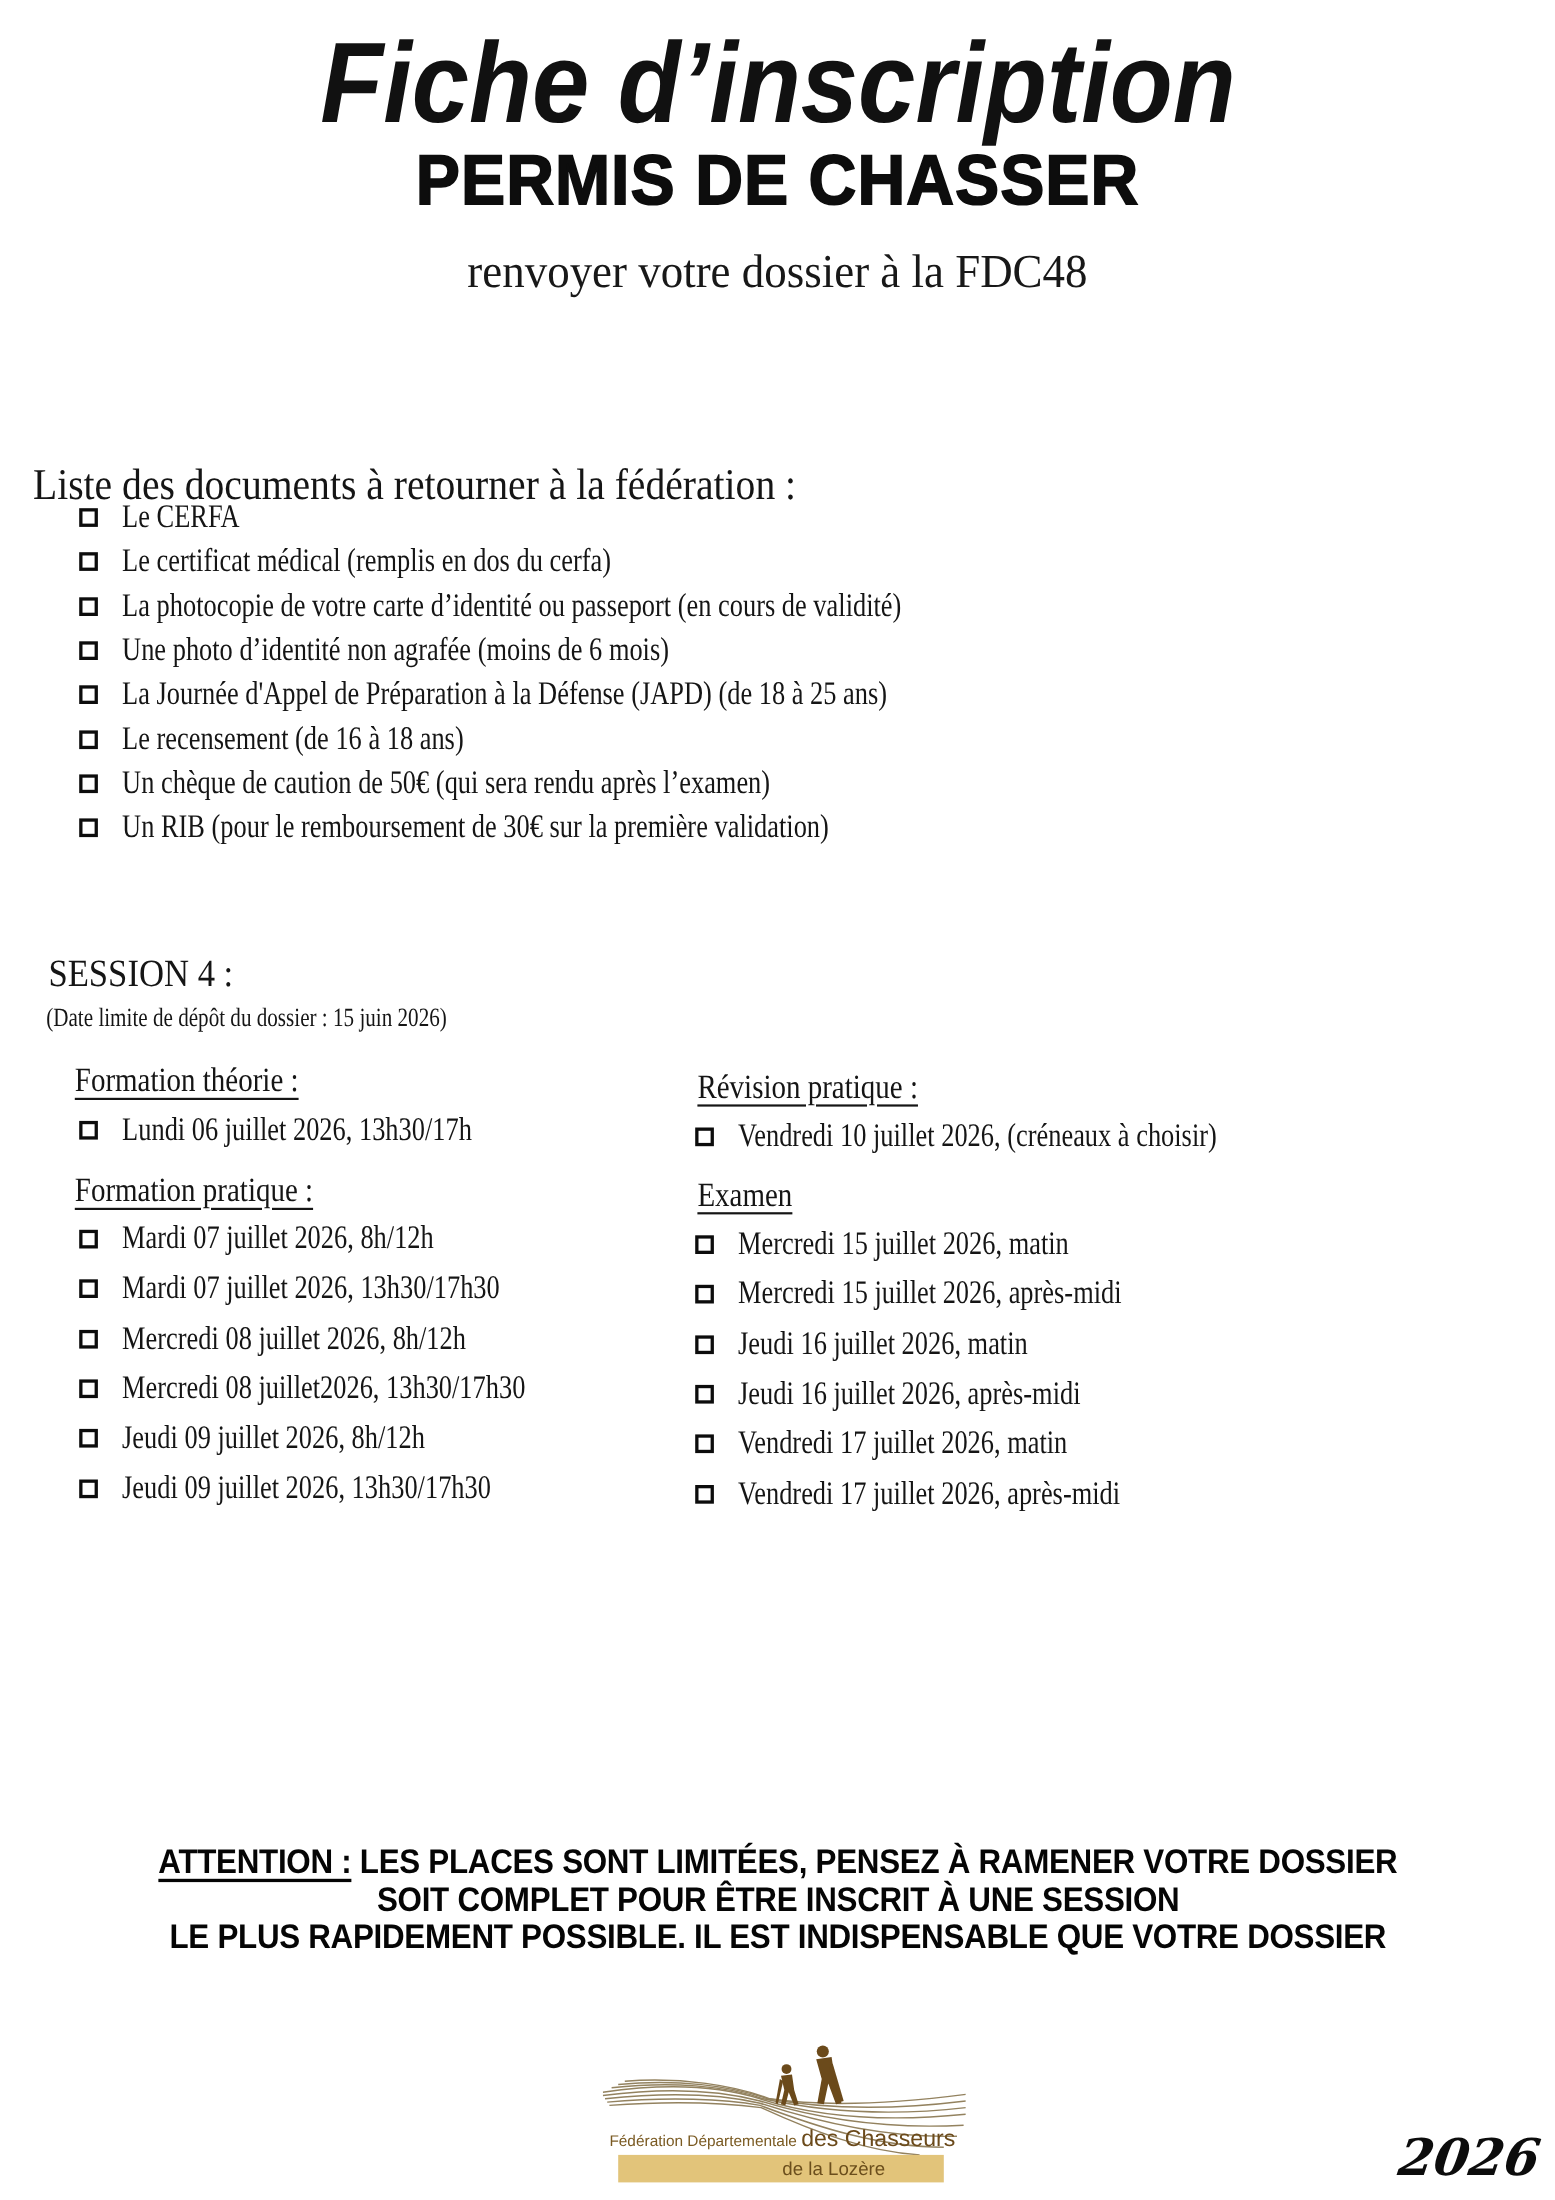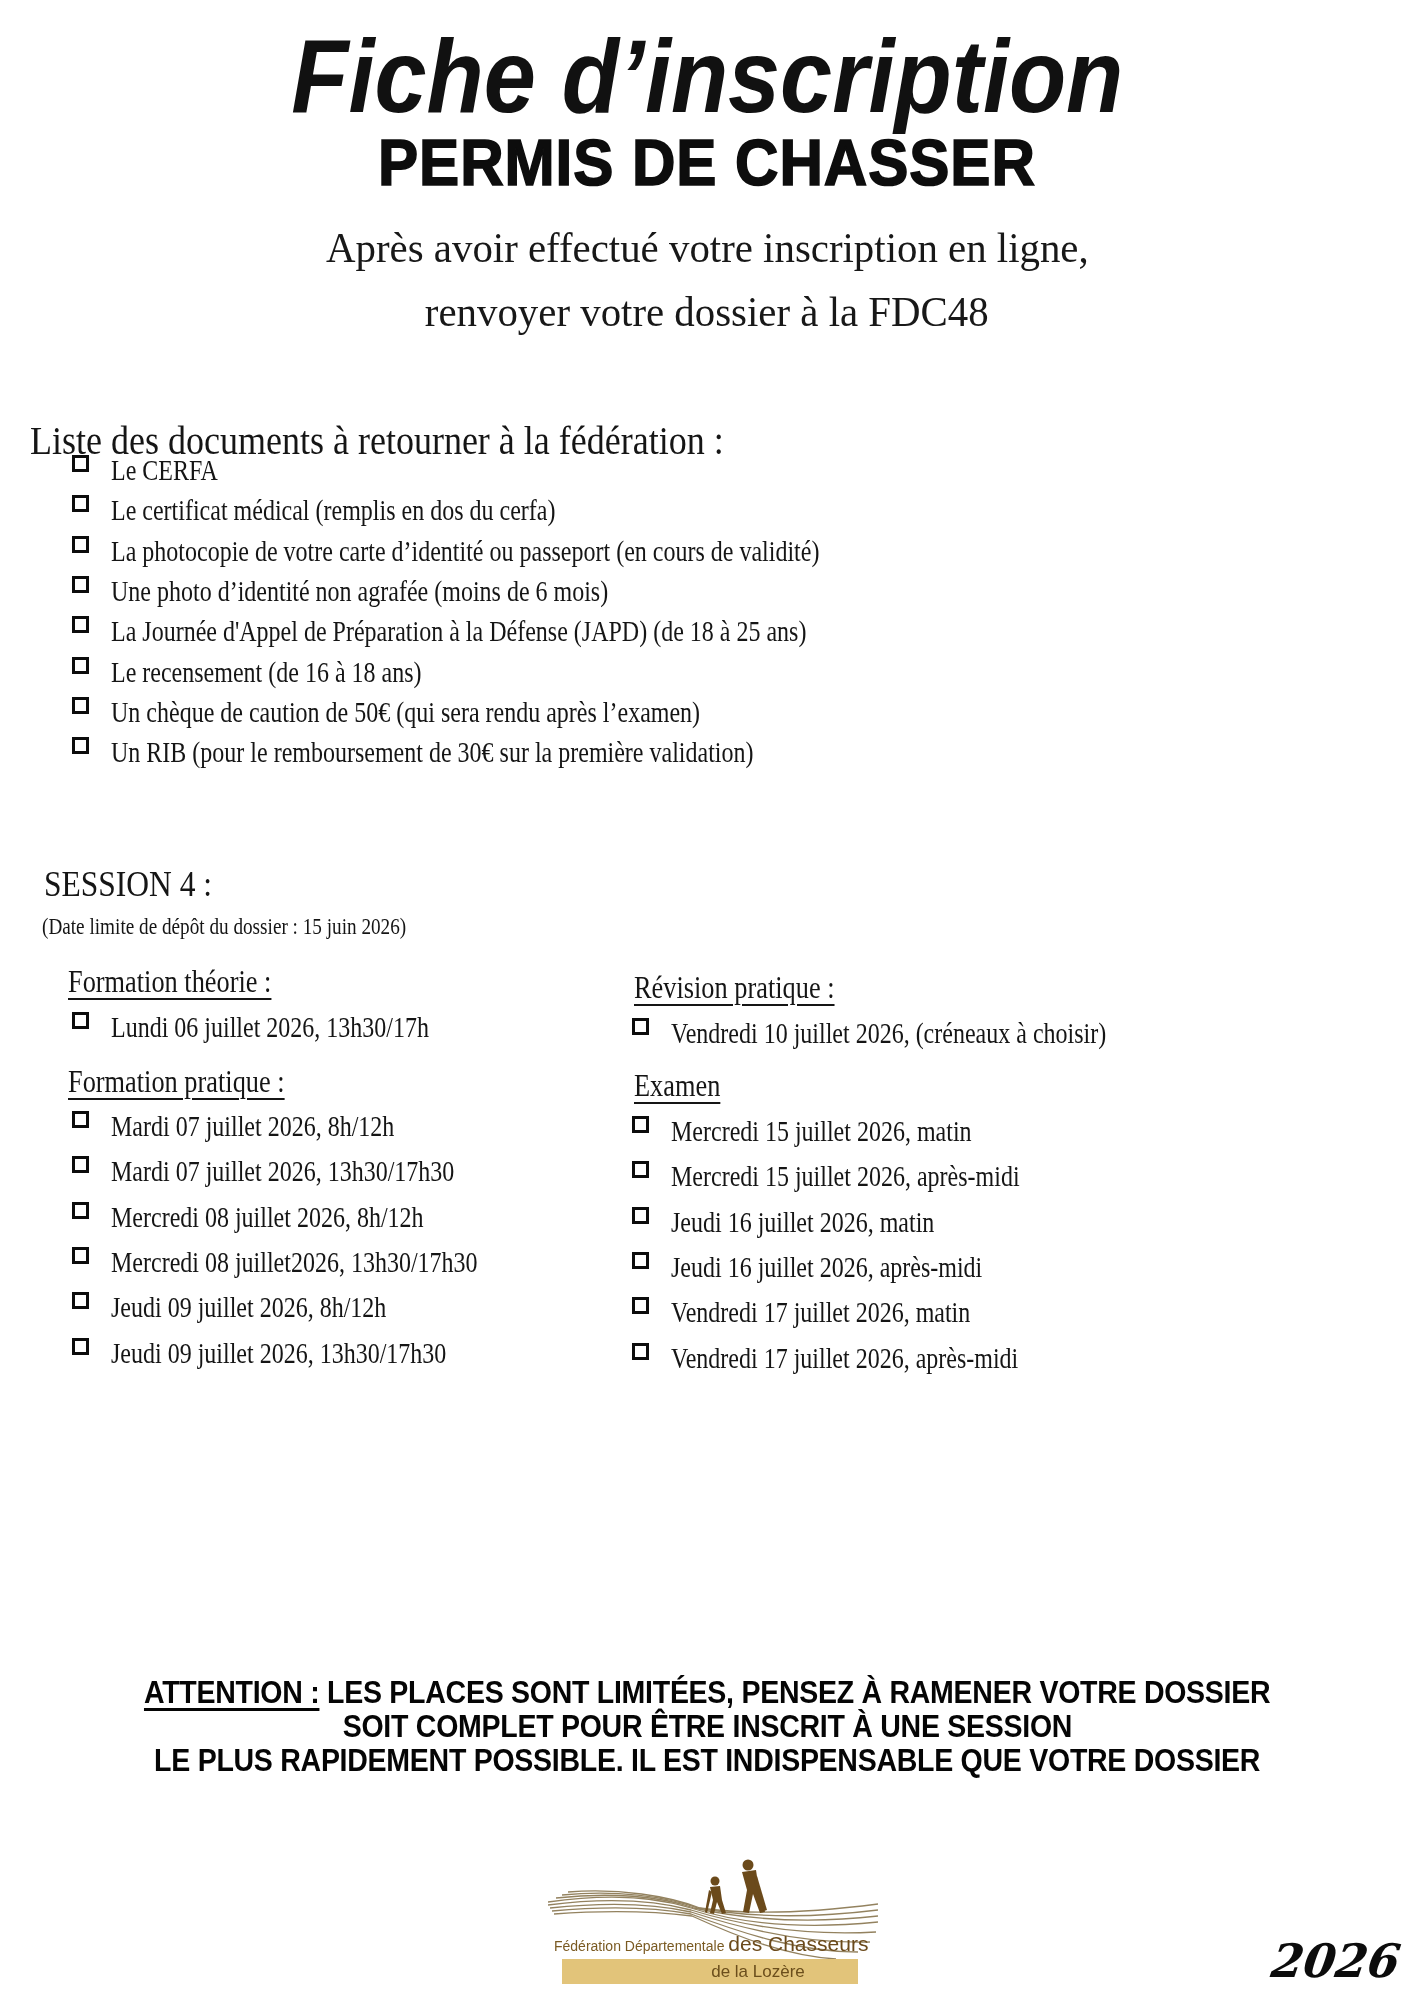--- a/index.html
+++ b/index.html
@@ -27,21 +27,21 @@
     font-weight:700; font-size:64px; color:#0d0d0d;
     -webkit-text-stroke:1.6px #0d0d0d; letter-spacing:1px;
   }
   .main-title .condc { transform:scaleX(.94); }
 
   .subtitle { top:216px; font-size:43px; line-height:64px; color:#181818; }
 
   .doc-heading { left:30px; top:402px; font-size:40px; line-height:46px;margin-top:16px; }
   .doc-heading .condh { transform:scaleX(.9); }
 
-  .row { position:absolute; display:flex; align-items:flex-start; gap:22px; height:30px; }
+  .row { position:absolute; display:flex; align-items:center; gap:22px; height:30px; }
   .cb  { width:17px; height:17px; border:3px solid #0c0c0c; background:#fff; flex:0 0 auto; }
   .lbl { font-size:30px; line-height:30px; }
 
   .session-title { left:44px; top:864px; font-size:35px; line-height:42px; }
   .session-title .condh { transform:scaleX(.9); }
   .session-note  { left:42px; top:910px; font-size:24px; line-height:32px; }
 
   .colhead { position:absolute; font-size:31px; line-height:40px; }
   .colhead span {
     text-decoration:underline; text-decoration-thickness:2px; text-underline-offset:6px;
@@ -68,21 +68,20 @@
 
 <div>
 
   <div class="abs center script-title">
     <span class="condc">Fiche d’inscription</span>
   </div>
   <div class="abs center main-title">
     <span class="condc">PERMIS DE CHASSER</span>
   </div>
   <div class="abs center subtitle">
-    <div><span class="condc">Après avoir effectué votre inscription en ligne,</span></div>
     <div><span class="condc">renvoyer votre dossier à la FDC48</span></div>
   </div>
 
   <div class="abs doc-heading">
     <span class="condh">Liste des documents à retourner à la fédération :</span>
   </div>
 
   <div class="row" style="left:72px; top:455px">
     <span class="cb"></span>
     <span class="lbl cond">Le CERFA</span>

